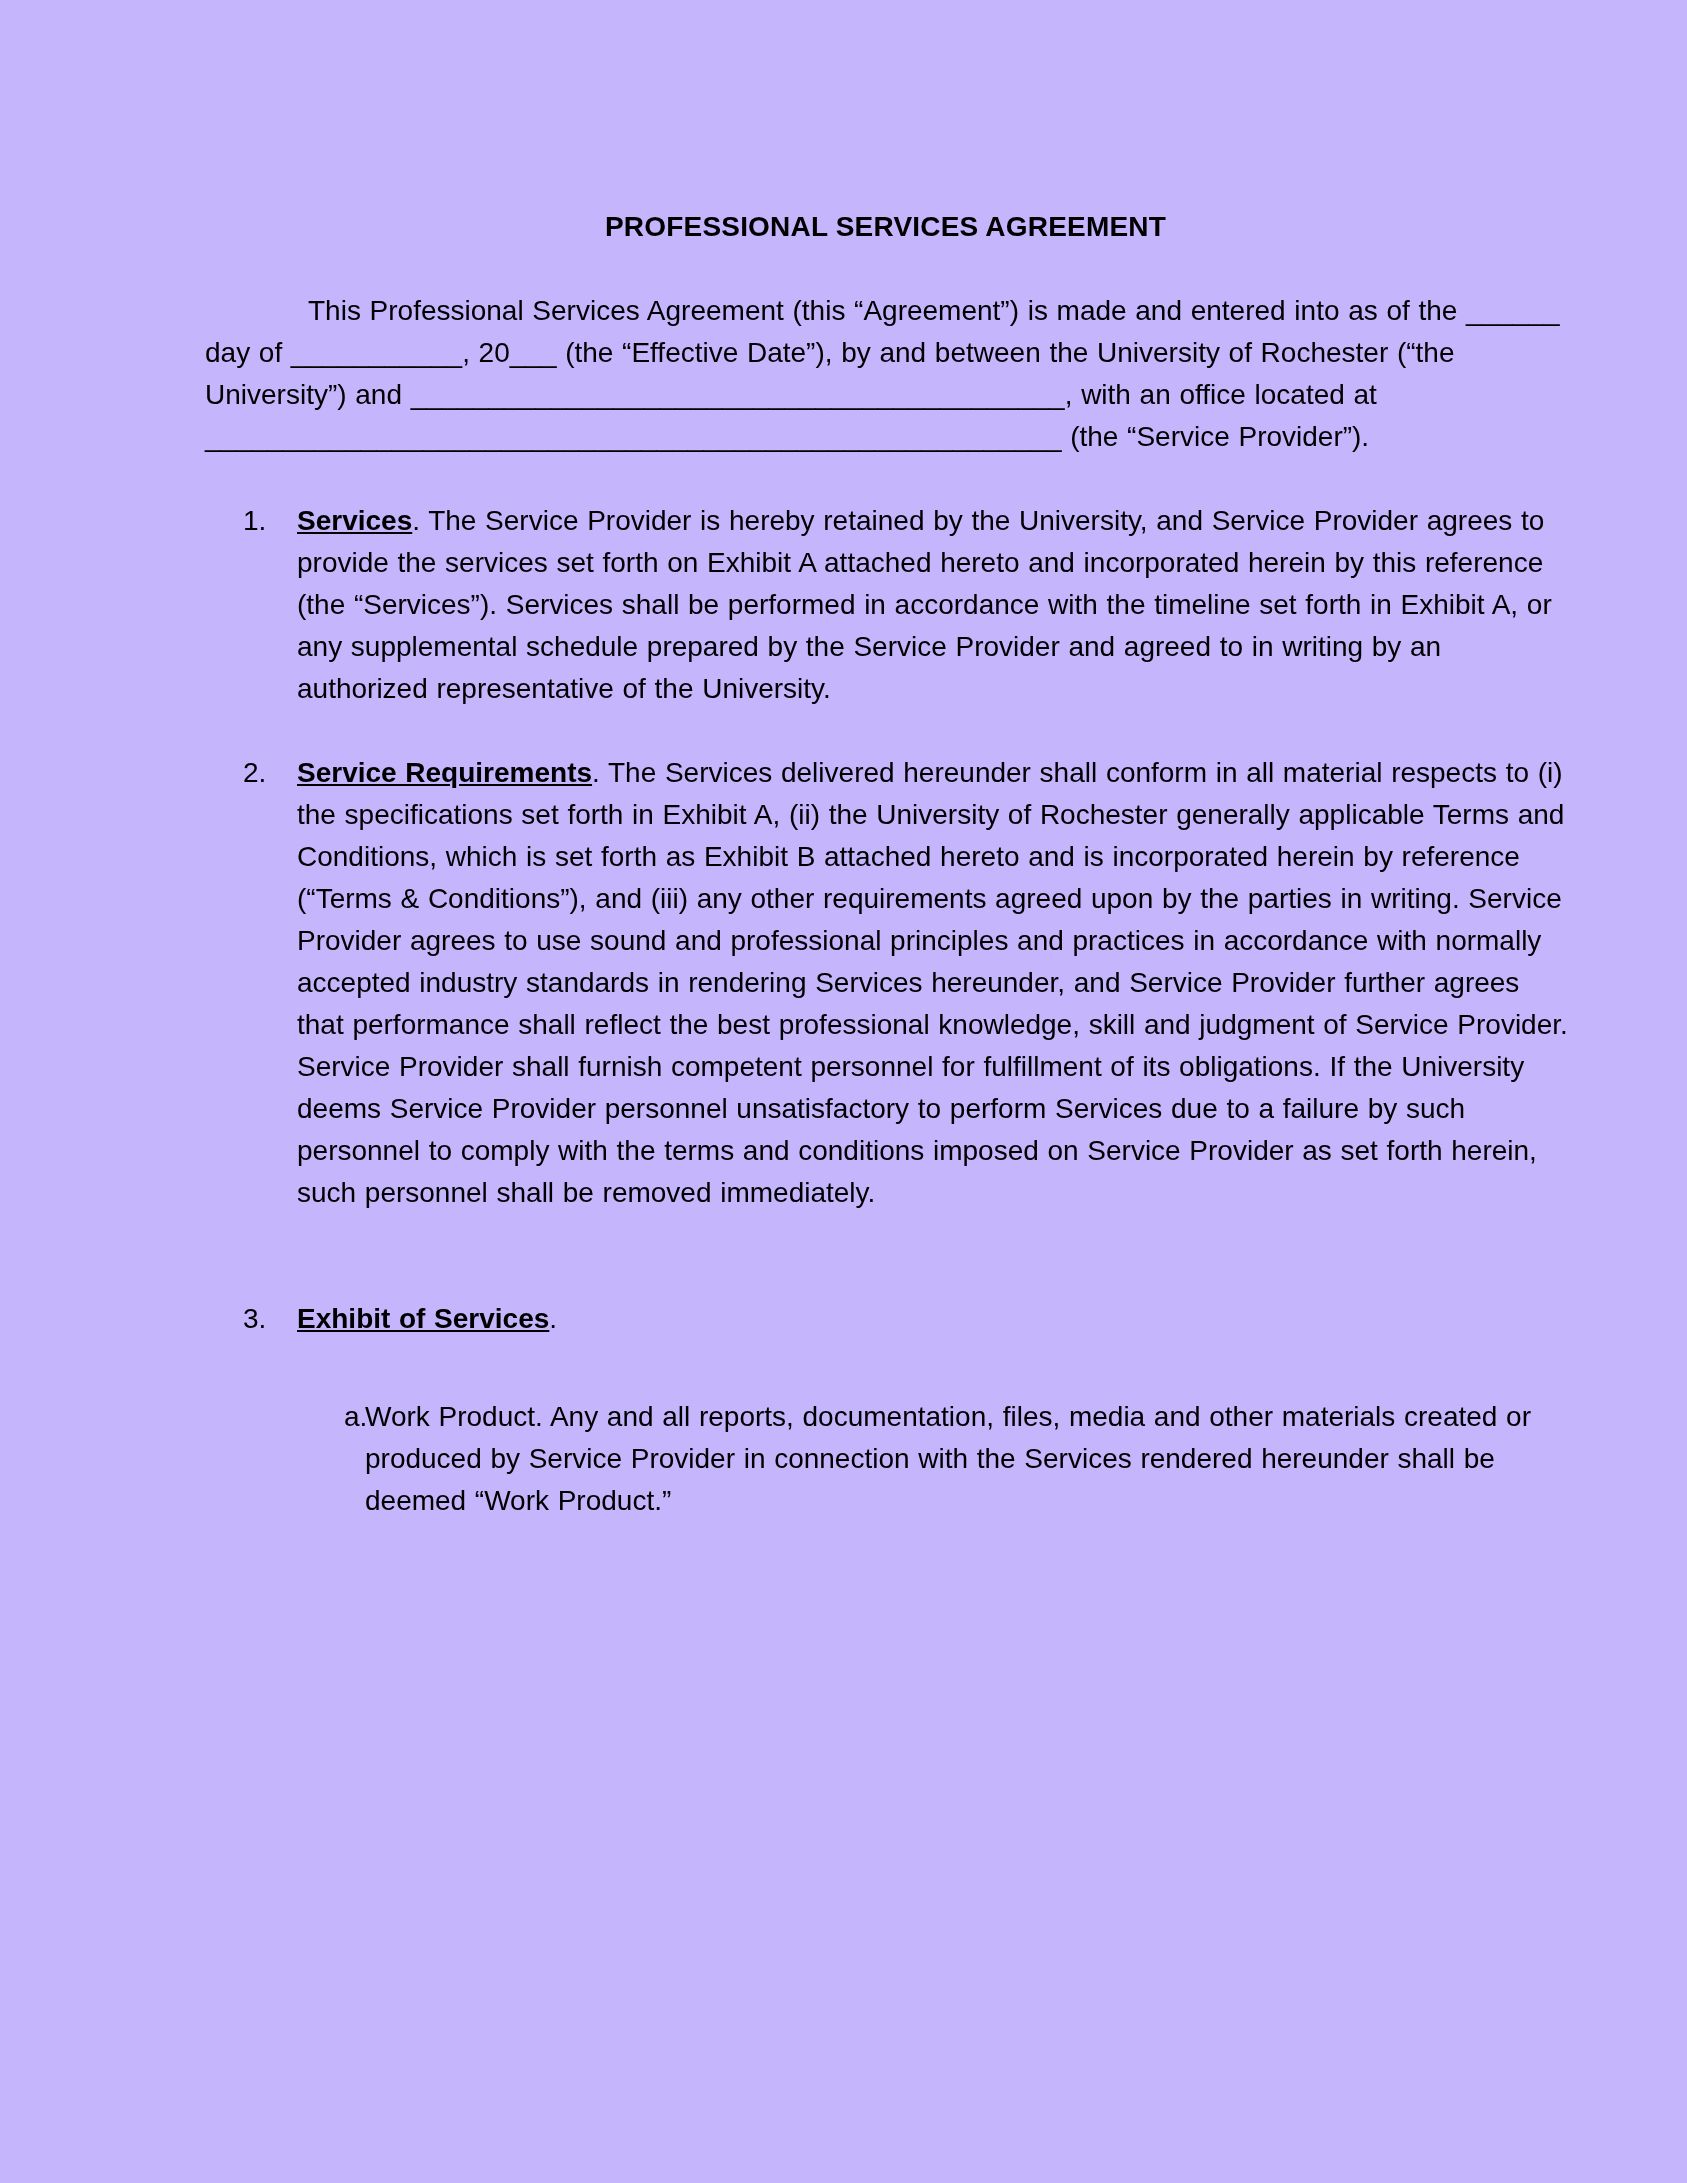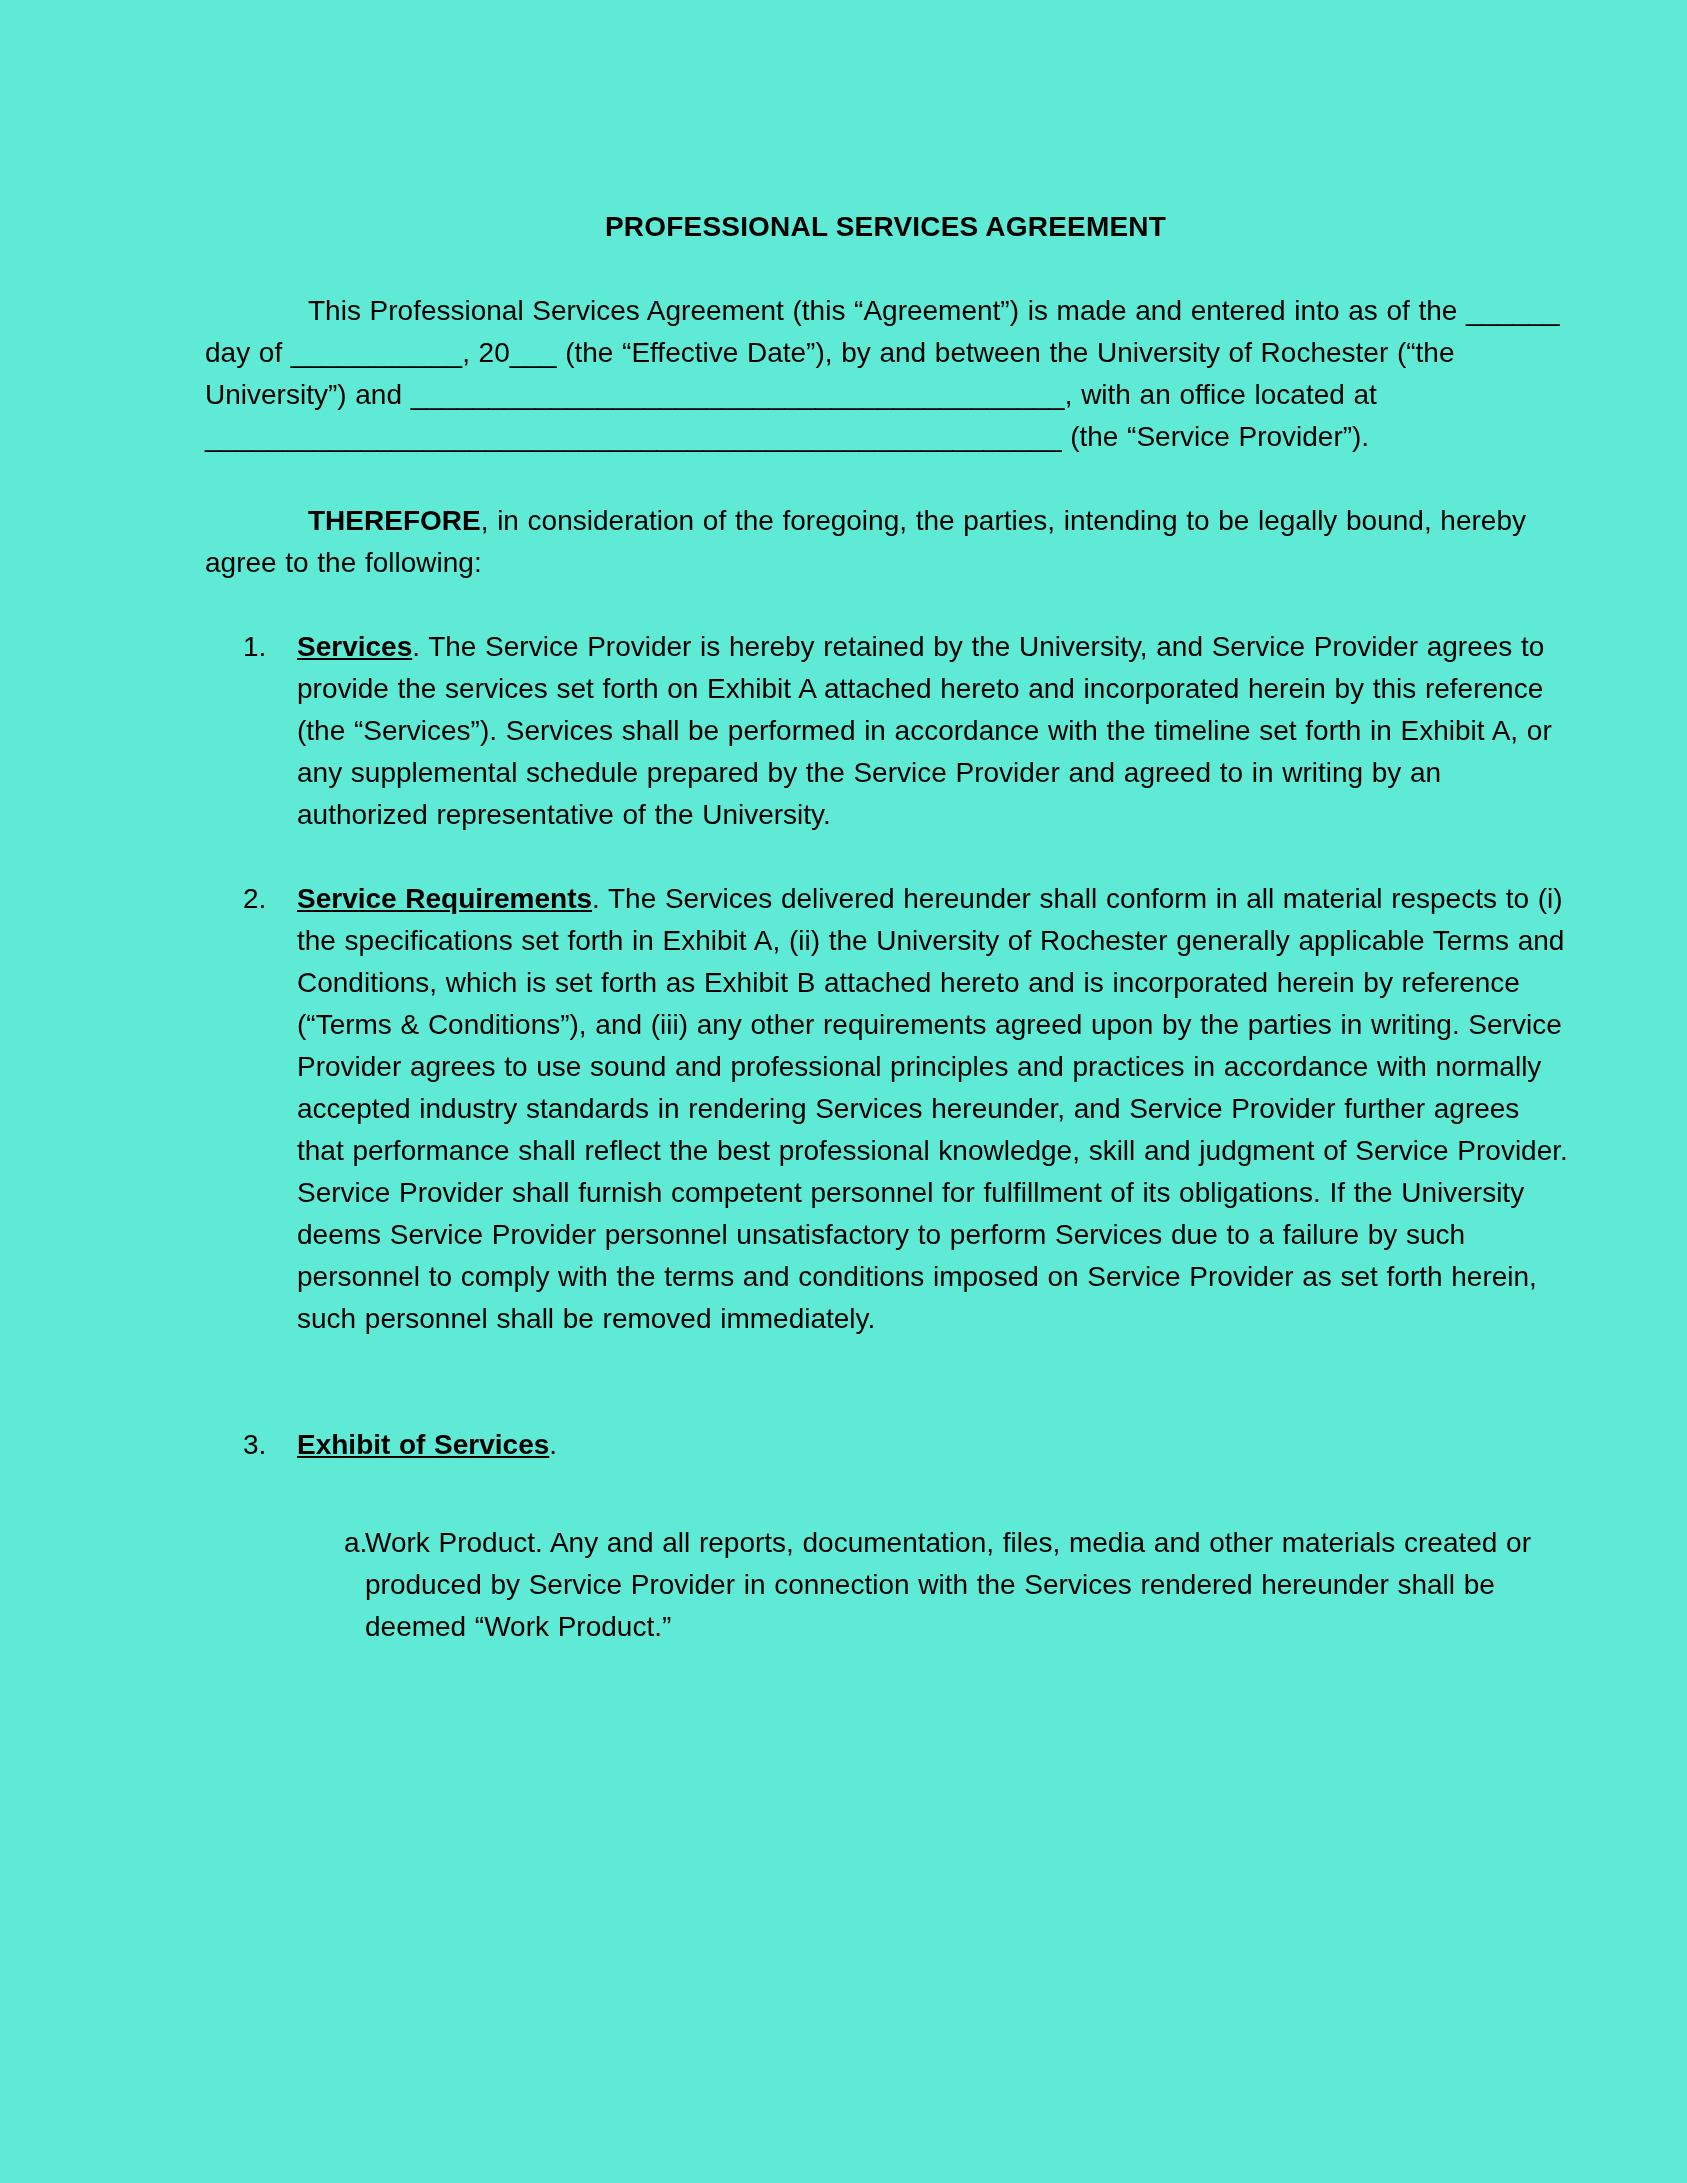--- a/index.html
+++ b/index.html
@@ -5,21 +5,21 @@
   html, body {
     margin: 0;
     padding: 0;
     background: #ffffff;
   }
   .page {
     position: relative;
     width: 1687px;
     height: 2184px;
     box-sizing: border-box;
-    background: #5eead4;
+    background: #c4b5fd;
     color: #000000;
     font-family: "Liberation Sans", sans-serif;
     font-size: 28px;
     line-height: 42px;
     padding: 206px 115px 0 199px;
     overflow: hidden;
   }
   .title {
     margin: 0 0 42px 0;
     font-size: 28px;
@@ -70,21 +70,20 @@
 <body>
 
 <div class="page">
 
   <h1 class="title">PROFESSIONAL SERVICES AGREEMENT</h1>
 
   <p class="para"><span>This Professional Services Agreement (this “Agreement”) is made and entered into as of the ______ day of ___________, 20___ (the “Effective Date”), by and between the University of Rochester (“the University”) and __________________________________________, with an office located at _______________________________________________________ (the “Service Provider”).</span></p>
 
 
 
-  <p class="para"><span class="lead">THEREFORE</span><span>, in consideration of the foregoing, the parties, intending to be legally bound, hereby agree to the following:</span></p>
 
   <div class="item">
     <span class="num">1.</span>
     <div class="body"><span class="heading">Services</span><span>. The Service Provider is hereby retained by the University, and Service Provider agrees to provide the services set forth on Exhibit A attached hereto and incorporated herein by this reference (the “Services”). Services shall be performed in accordance with the timeline set forth in Exhibit A, or any supplemental schedule prepared by the Service Provider and agreed to in writing by an authorized representative of the University.</span></div>
   </div>
 
   <div class="item">
     <span class="num">2.</span>
     <div class="body"><span class="heading">Service Requirements</span><span>. The Services delivered hereunder shall conform in all material respects to (i) the specifications set forth in Exhibit A, (ii) the University of Rochester generally applicable Terms and Conditions, which is set forth as Exhibit B attached hereto and is incorporated herein by reference (“Terms &amp; Conditions”), and (iii) any other requirements agreed upon by the parties in writing. Service Provider agrees to use sound and professional principles and practices in accordance with normally accepted industry standards in rendering Services hereunder, and Service Provider further agrees that performance shall reflect the best professional knowledge, skill and judgment of Service Provider. Service Provider shall furnish competent personnel for fulfillment of its obligations. If the University deems Service Provider personnel unsatisfactory to perform Services due to a failure by such personnel to comply with the terms and conditions imposed on Service Provider as set forth herein, such personnel shall be removed immediately.</span></div>
   </div>

